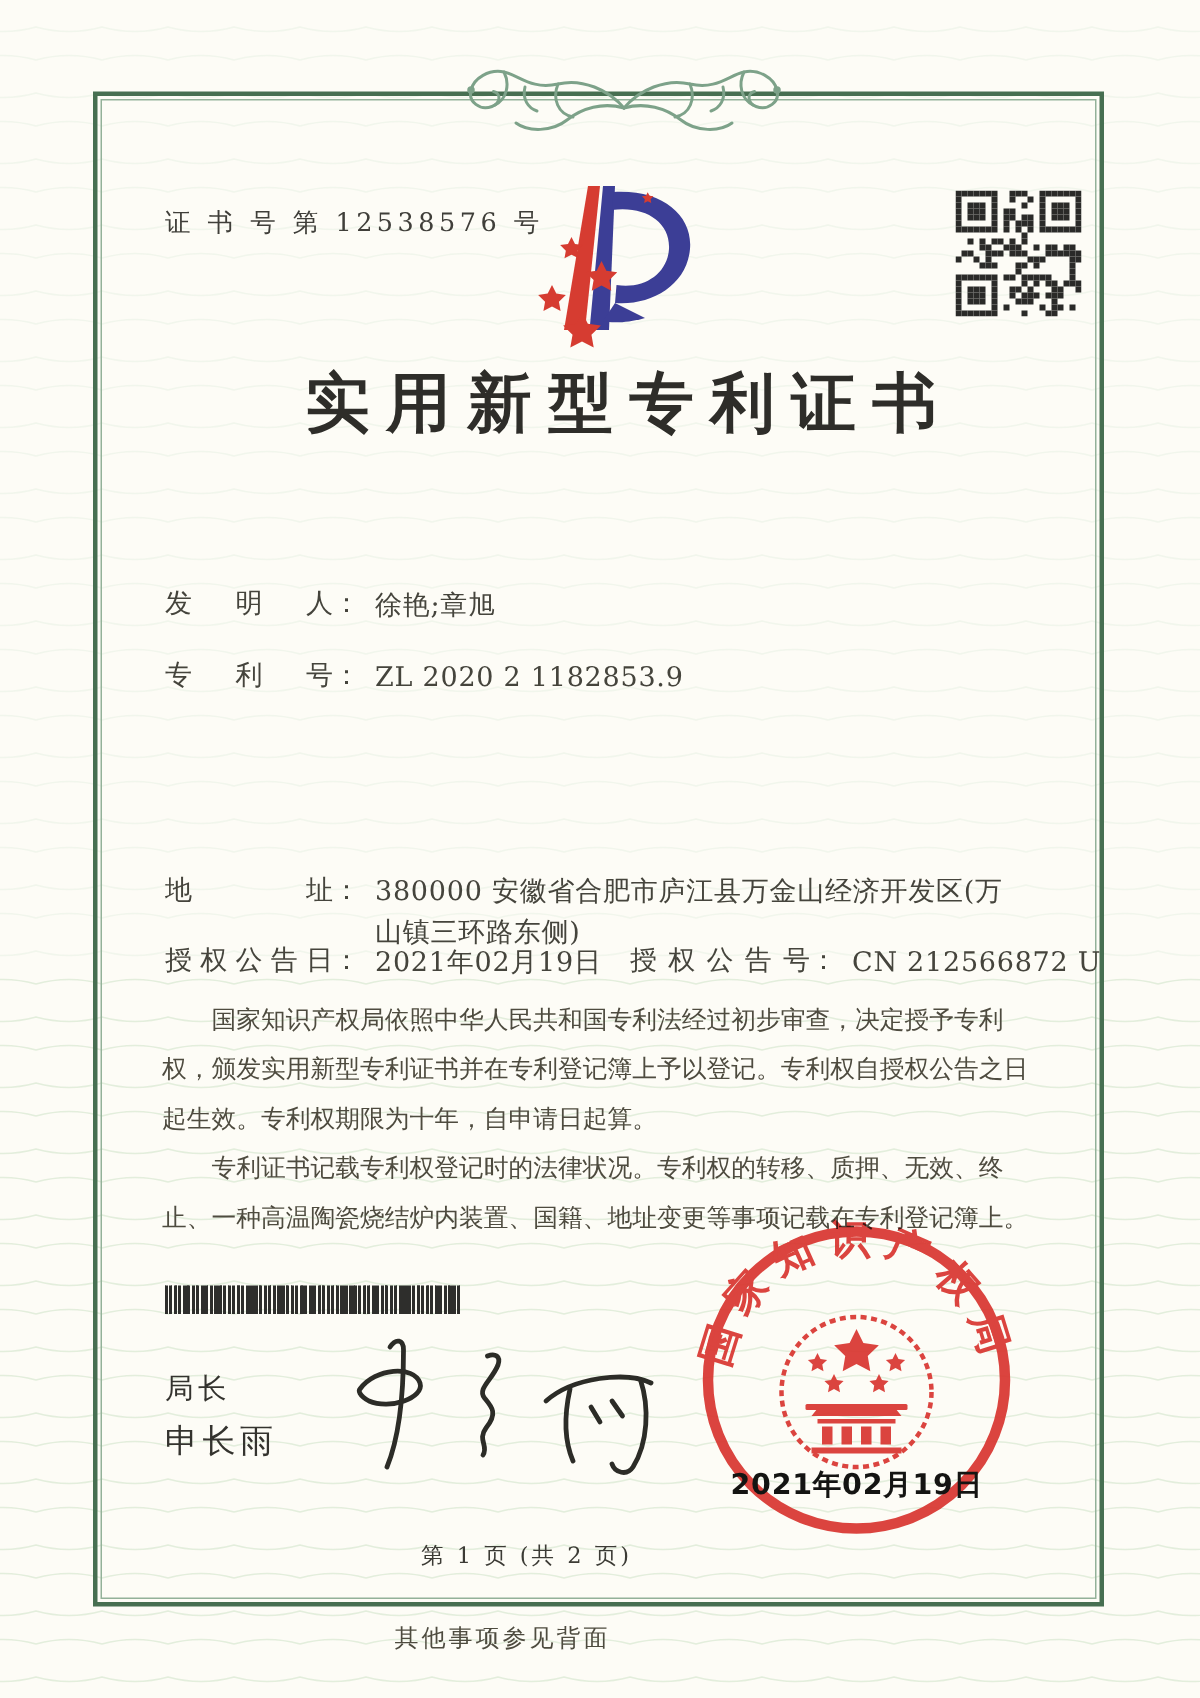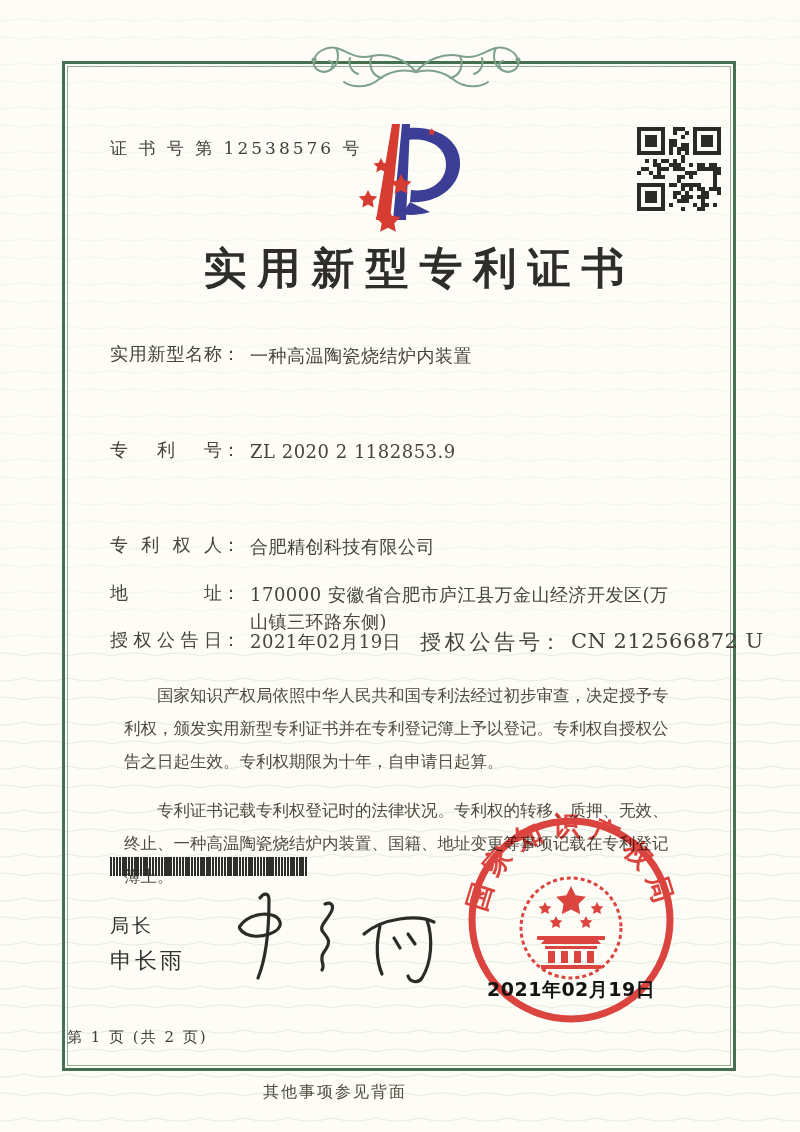--- a/index.html
+++ b/index.html
@@ -35,29 +35,29 @@
     letter-spacing:11px;padding-left:11px;box-sizing:border-box;
     color:#2e2d29;
   }
   .field{position:absolute;left:110px;font-size:18px;color:#45443c;}
   .flabel{
     display:inline-block;width:112px;vertical-align:top;
     text-align:justify;text-align-last:justify;
   }
   .fcolon{display:inline-block;vertical-align:top;margin-right:10px;}
   .fvalue{display:inline-block;vertical-align:top;max-width:430px;line-height:27px;letter-spacing:0.5px;}
-  .field2{position:absolute;left:420px;font-size:21px;color:#45443c;}
+  .field2{position:absolute;left:420px;font-size:18px;color:#45443c;}
   .field2 .flabel{width:120px;}
 
   .body-text{
     position:absolute;left:108px;top:663px;width:586px;
     font-size:16.5px;line-height:33px;color:#4e4b3f;
     font-family:"DejaVu Serif","Liberation Serif",serif;
   }
-  .body-text p{margin:16px;text-indent:2em;}
+  .body-text p{margin:0;text-indent:2em;}
 
   .barcode{
     position:absolute;left:110px;top:857px;width:197px;height:19px;
     background:
       repeating-linear-gradient(90deg,#2e2e2c 0 2px,transparent 2px 3px),
       repeating-linear-gradient(90deg,#2e2e2c 0 1px,transparent 1px 7px),
       repeating-linear-gradient(90deg,transparent 0 4px,#2e2e2c 4px 5px,transparent 5px 11px);
   }
 
   .director-title{
@@ -73,21 +73,21 @@
   .signature{position:absolute;left:222px;top:878px;}
 
   .seal{position:absolute;left:461px;top:810px;mix-blend-mode:multiply;opacity:0.92;}
   .seal-date{
     position:absolute;left:487px;top:977px;z-index:5;
     font-family:"DejaVu Sans","Liberation Sans",sans-serif;
     font-weight:bold;font-size:19px;color:#141412;letter-spacing:0.5px;
   }
 
   .page-info{
-    position:absolute;left:67px;top:1028px;width:568px;
+    position:absolute;left:67px;top:1028px;width:568px;text-align:center;
     font-size:15px;letter-spacing:2px;color:#3c3b35;
   }
   .back-note{
     position:absolute;left:0;top:1082px;width:670px;text-align:center;
     font-size:16px;letter-spacing:2px;color:#4e4b3f;
   }
 </style>
 </head>
 <body>
 
@@ -393,36 +393,33 @@
         <rect x="1" y="20" width="1" height="1" fill="#2a2a28"></rect>
         <rect x="2" y="20" width="1" height="1" fill="#2a2a28"></rect>
         <rect x="3" y="20" width="1" height="1" fill="#2a2a28"></rect>
         <rect x="4" y="20" width="1" height="1" fill="#2a2a28"></rect>
         <rect x="5" y="20" width="1" height="1" fill="#2a2a28"></rect>
         <rect x="6" y="20" width="1" height="1" fill="#2a2a28"></rect>
       </svg>
 
     <div class="title">实用新型专利证书</div>
 
-    <div class="field" style="top:342px">
-      <span class="flabel">实用新型名称</span><span class="fcolon">：</span><span class="fvalue">一种高温陶瓷烧结炉内装置</span>
-    </div>
-
+
+    <div class="field" style="top:390px">
+      <span class="flabel">发明人</span><span class="fcolon">：</span><span class="fvalue">徐艳;章旭</span>
+    </div>
 
     <div class="field" style="top:438px">
       <span class="flabel">专利号</span><span class="fcolon">：</span><span class="fvalue">ZL 2020 2 1182853.9</span>
     </div>
 
 
-    <div class="field" style="top:533px">
-      <span class="flabel">专利权人</span><span class="fcolon">：</span><span class="fvalue">合肥精创科技有限公司</span>
-    </div>
 
     <div class="field" style="top:581px">
-      <span class="flabel">地址</span><span class="fcolon">：</span><span class="fvalue" style="max-width:424px">170000 安徽省合肥市庐江县万金山经济开发区(万山镇三环路东侧)</span>
+      <span class="flabel">地址</span><span class="fcolon">：</span><span class="fvalue" style="max-width:424px">380000 安徽省合肥市庐江县万金山经济开发区(万山镇三环路东侧)</span>
     </div>
 
     <div class="field" style="top:628px">
       <span class="flabel">授权公告日</span><span class="fcolon">：</span><span class="fvalue">2021年02月19日</span>
     </div>
 
     <div class="field2" style="top:628px">
       <span class="flabel">授权公告号</span><span class="fcolon">：</span><span class="fvalue">CN 212566872 U</span>
     </div>
 

